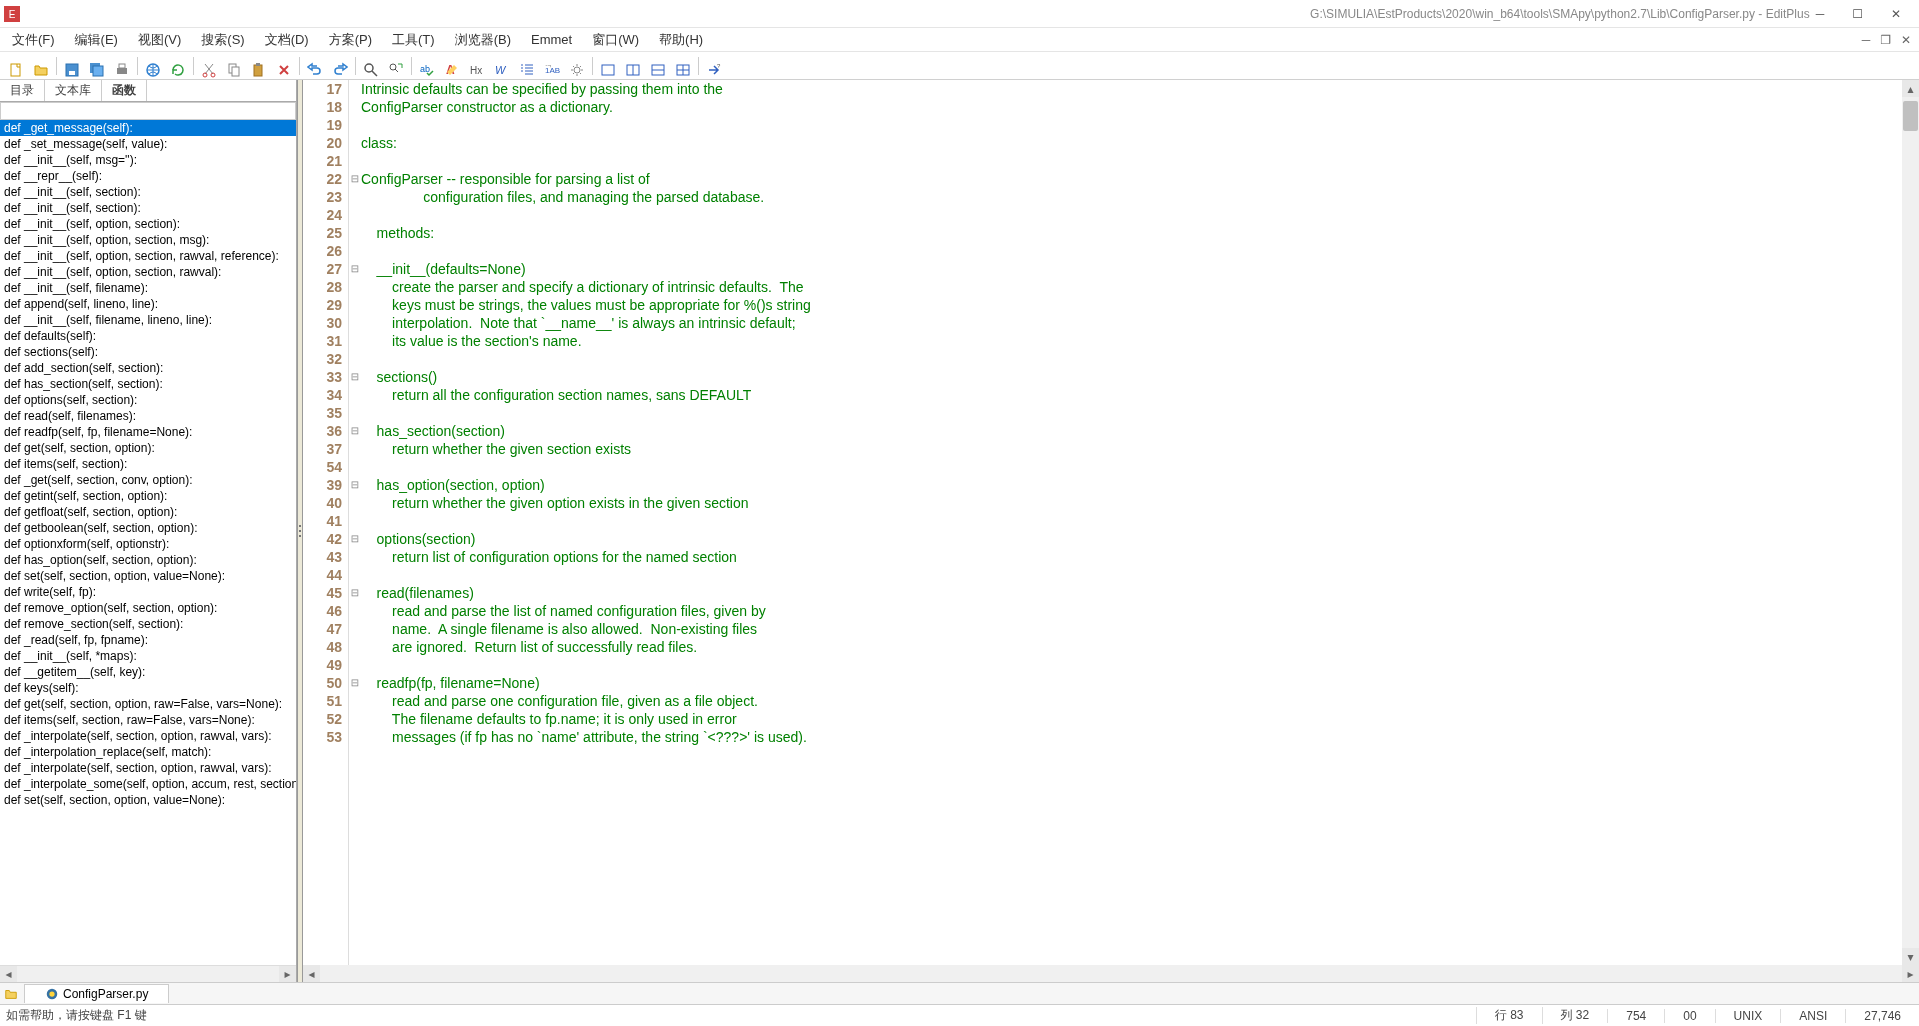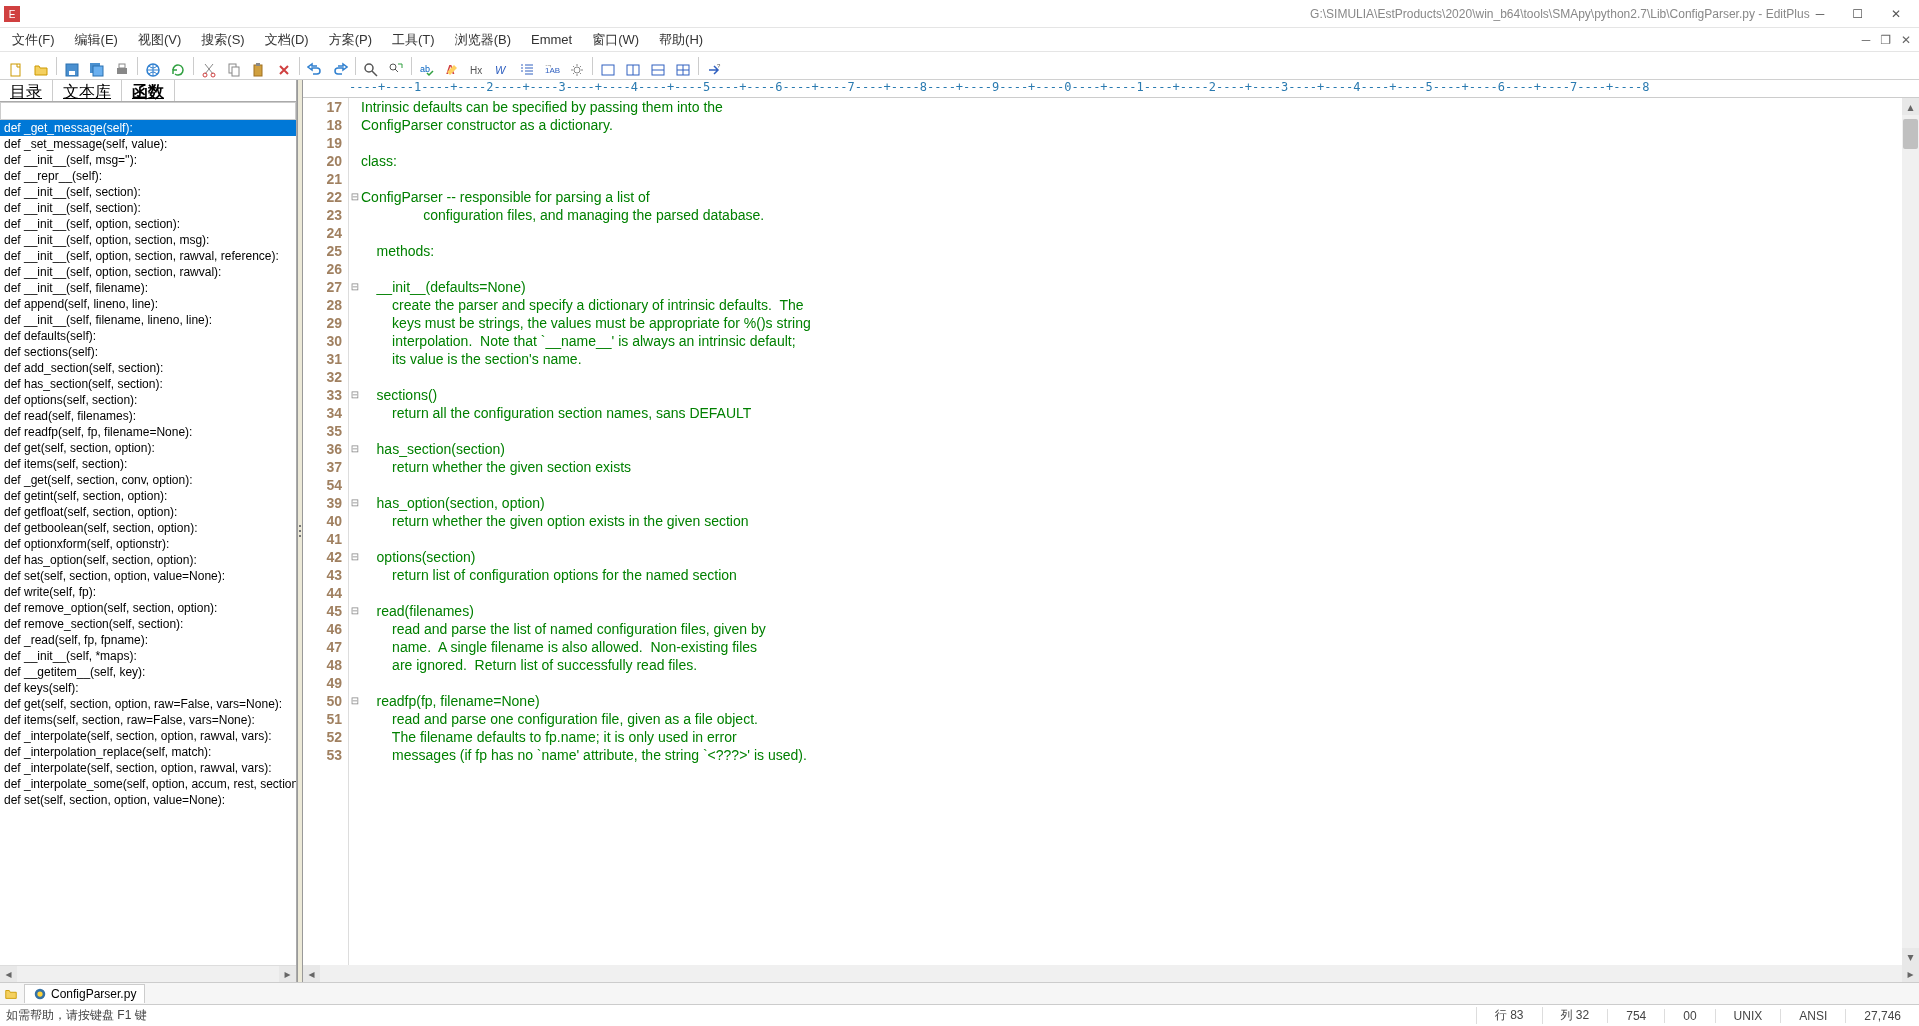--- a/index.html
+++ b/index.html
@@ -23,21 +23,21 @@
 .toolbar .tb-btn { width: 24px; height: 24px; display: flex; align-items: flex-end; justify-content: center; cursor: default; color: #555; }
 .toolbar .tb-sep { width: 1px; height: 18px; background: #ccc; margin: 0 2px; }
 .toolbar svg { width: 16px; height: 16px; }
 
 
 .main { flex: 1; display: flex; overflow: hidden; }
 
 
 .left-panel { width: 297px; display: flex; flex-direction: column; border-right: 1px solid #aaa; }
 .panel-tabs { height: 22px; display: flex; border-bottom: 1px solid #aaa; background: #fff; }
-.panel-tab { padding: 2px 10px; font-size: 16px; border-right: 1px solid #ccc; cursor: default; background: #fff; color: #000000; text-decoration: underline; }
+.panel-tab { padding: 2px 10px; font-size: 12px; border-right: 1px solid #ccc; cursor: default; background: #fff; color: #404040; }
 .panel-tab.active { font-weight: bold; background: #fff; }
 .filter-box { height: 18px; border: 1px solid #ccc; margin: 0; }
 .filter-box input { width: 100%; height: 100%; border: none; outline: none; padding: 0 4px; font-size: 12px; }
 .func-list { flex: 1; overflow-y: auto; overflow-x: auto; background: #fff; }
 .func-item { padding: 1px 4px; font-size: 12px; white-space: nowrap; cursor: default; color: #000; }
 .func-item.selected { background: #0078d7; color: #fff; }
 .hscroll { height: 17px; background: #f0f0f0; border-top: 1px solid #ddd; display: flex; align-items: center; }
 .hscroll .arrow { width: 17px; height: 17px; background: #e8e8e8; display: flex; align-items: center; justify-content: center; color: #666; }
 
 
@@ -56,21 +56,21 @@
 .code-text .cl { height: 18px; line-height: 18px; }
 .code-text .green { color: #008000; }
 .editor-hscroll { height: 17px; background: #f0f0f0; display: flex; }
 .editor-hscroll .arrow { width: 17px; background: #e8e8e8; display: flex; align-items: center; justify-content: center; color: #666; }
 .editor-vscroll { width: 17px; background: #f0f0f0; display: flex; flex-direction: column; }
 .editor-vscroll .arrow { height: 17px; background: #e8e8e8; display: flex; align-items: center; justify-content: center; color: #666; }
 .editor-vscroll .thumb { background: #c0c0c0; margin: 1px; border-radius: 2px; }
 
 
 .doc-tabs { height: 22px; background: #f6f6f6; border-top: 1px solid #ccc; display: flex; align-items: center; padding: 0 4px; }
-.doc-tab { display: flex; align-items: center; gap: 4px; padding: 2px 8px; background: #fff; border: 1px solid #ccc; border-bottom: none; font-size: 12px; cursor: default; }
+.doc-tab { display: flex; align-items: center; gap: 4px; padding: 2px 20px; background: #fff; border: 1px solid #ccc; border-bottom: none; font-size: 12px; cursor: default; }
 .doc-tab .file-icon { width: 14px; height: 14px; }
 
 
 .statusbar { height: 22px; background: #fff; border-top: 1px solid #ccc; display: flex; align-items: center; font-size: 12px; color: #444; }
 .statusbar .hint { flex: 1; padding-left: 6px; }
 .statusbar .seg { padding: 0 18px; border-left: 1px solid #ddd; }
 </style>
 </head>
 <body>
 
@@ -336,21 +336,20 @@
     </div>
   </div>
 
   <div class="splitter">
     <div class="dot"></div>
       <div class="dot"></div>
       <div class="dot"></div>
   </div>
 
   <div class="editor-area">
-    <div class="ruler">----+----1----+----2----+----3----+----4----+----5----+----6----+----7----+----8----+----9----+----0----+----1----+----2----+----3----+----4----+----5----+----6----+----7----+----8</div>
     <div class="code-area">
       <div class="gutter" id="gutter">
           <div class="ln">17</div>
           <div class="ln">18</div>
           <div class="ln">19</div>
           <div class="ln">20</div>
           <div class="ln">21</div>
           <div class="ln">22</div>
           <div class="ln">23</div>
           <div class="ln">24</div>

